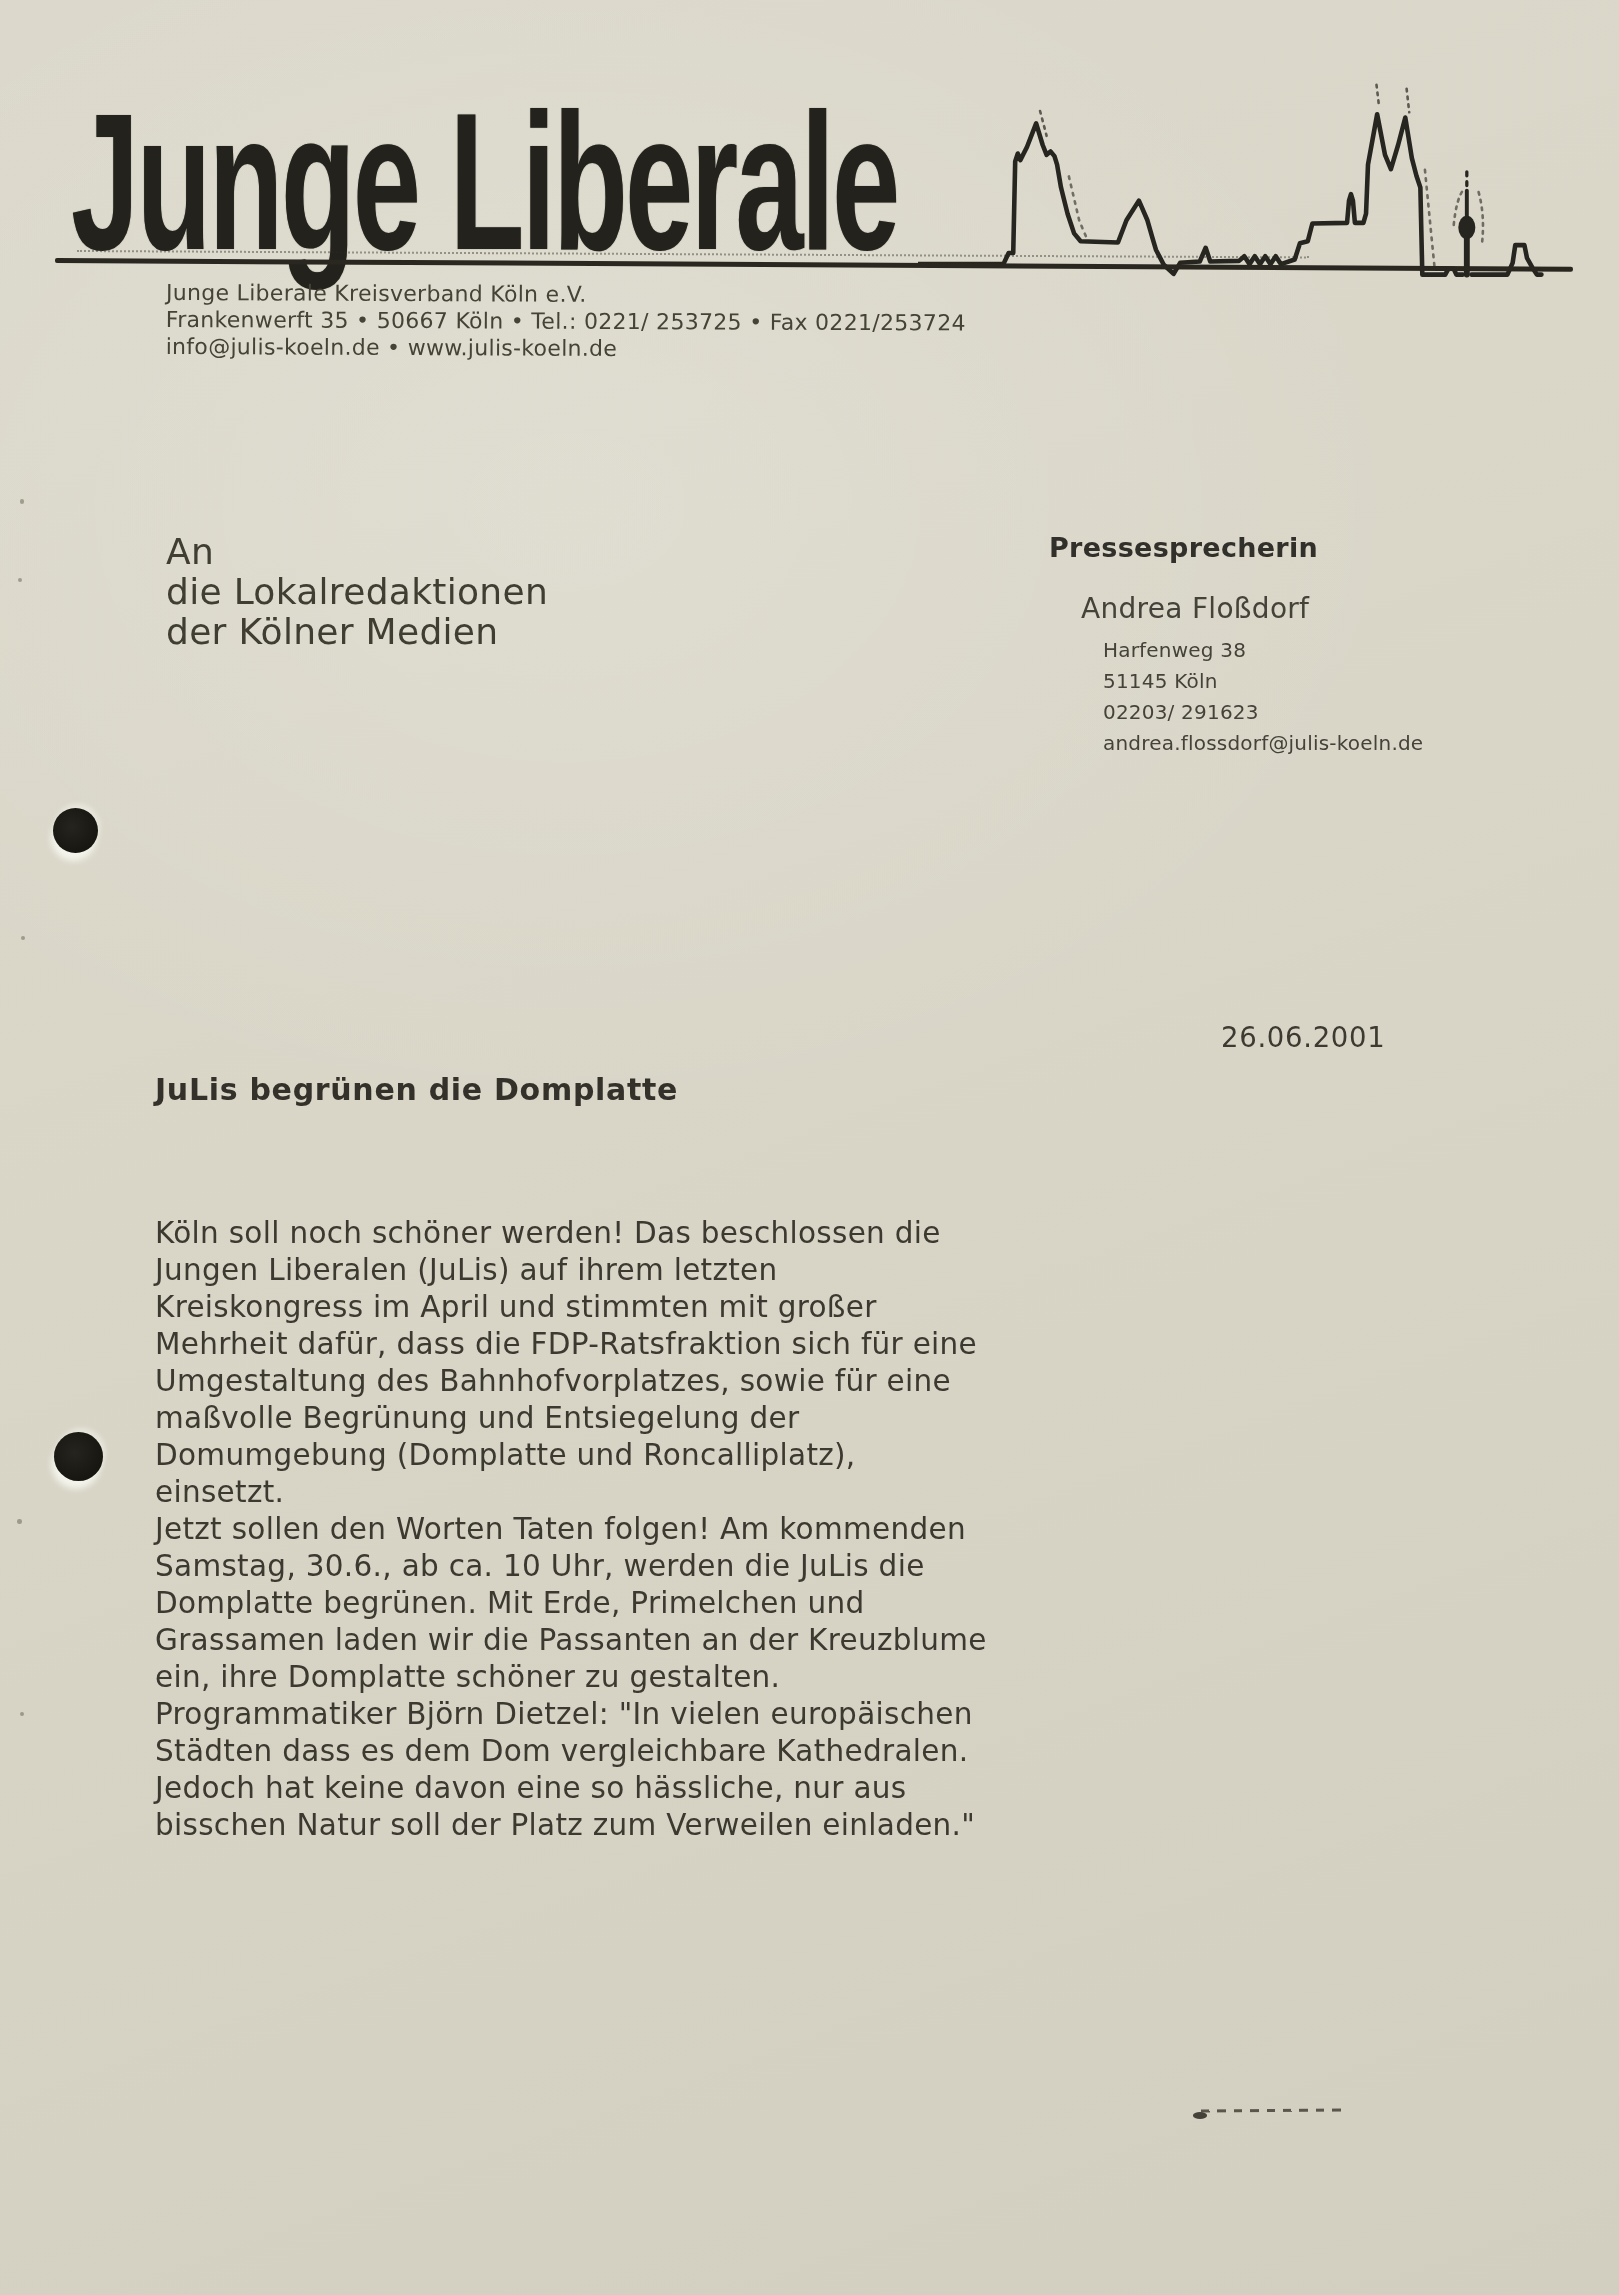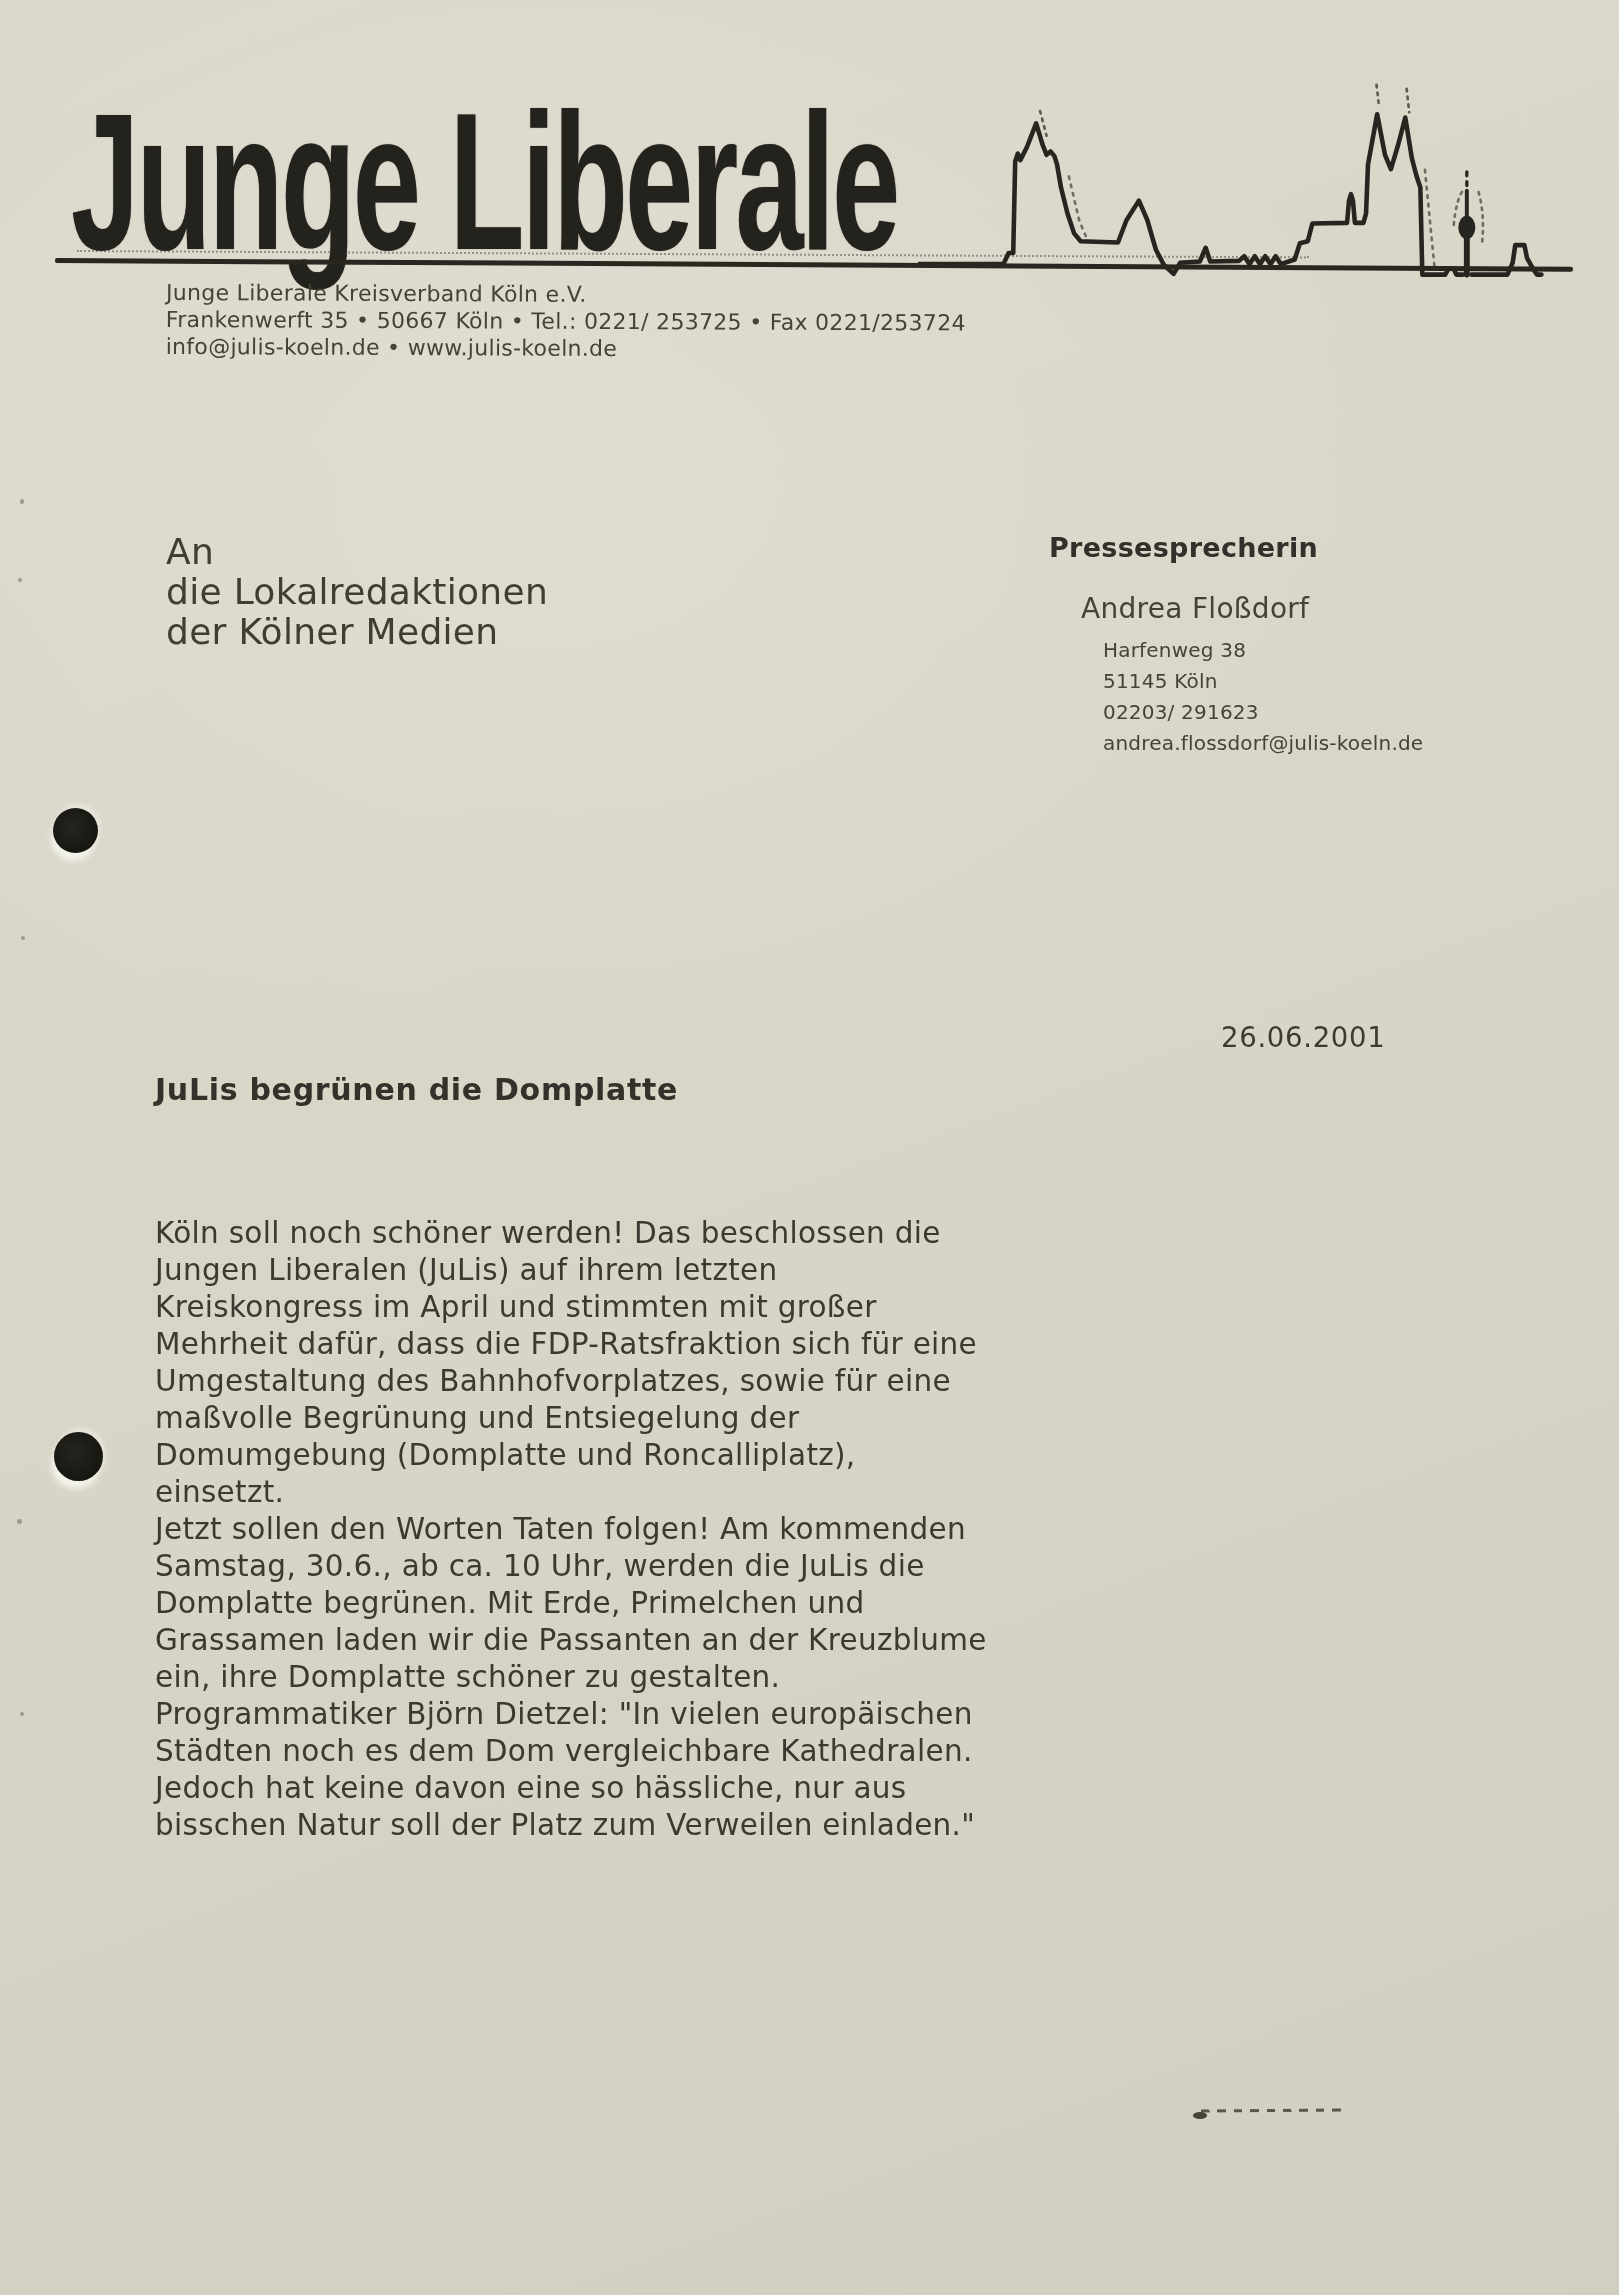--- a/index.html
+++ b/index.html
@@ -179,21 +179,21 @@
     <div>Umgestaltung des Bahnhofvorplatzes, sowie für eine</div>
     <div>maßvolle Begrünung und Entsiegelung der</div>
     <div>Domumgebung (Domplatte und Roncalliplatz),</div>
     <div>einsetzt.</div>
     <div>Jetzt sollen den Worten Taten folgen! Am kommenden</div>
     <div>Samstag, 30.6., ab ca. 10 Uhr, werden die JuLis die</div>
     <div>Domplatte begrünen. Mit Erde, Primelchen und</div>
     <div>Grassamen laden wir die Passanten an der Kreuzblume</div>
     <div>ein, ihre Domplatte schöner zu gestalten.</div>
     <div>Programmatiker Björn Dietzel: "In vielen europäischen</div>
-    <div>Städten noch es dem Dom vergleichbare Kathedralen.</div>
+    <div>Städten dass es dem Dom vergleichbare Kathedralen.</div>
     <div>Jedoch hat keine davon eine so hässliche, nur aus</div>
     <div>bisschen Natur soll der Platz zum Verweilen einladen."</div>
   </div>
 
   <div class="abs hole hole-1"></div>
   <div class="abs hole hole-2"></div>
 
   <div class="abs speck" style="left:19.7px;top:499px;width:4.6px;height:4.6px;"></div>
   <div class="abs speck" style="left:18.4px;top:578px;width:3.9px;height:3.9px;"></div>
   <div class="abs speck" style="left:17px;top:1519px;width:4.6px;height:4.6px;"></div>

